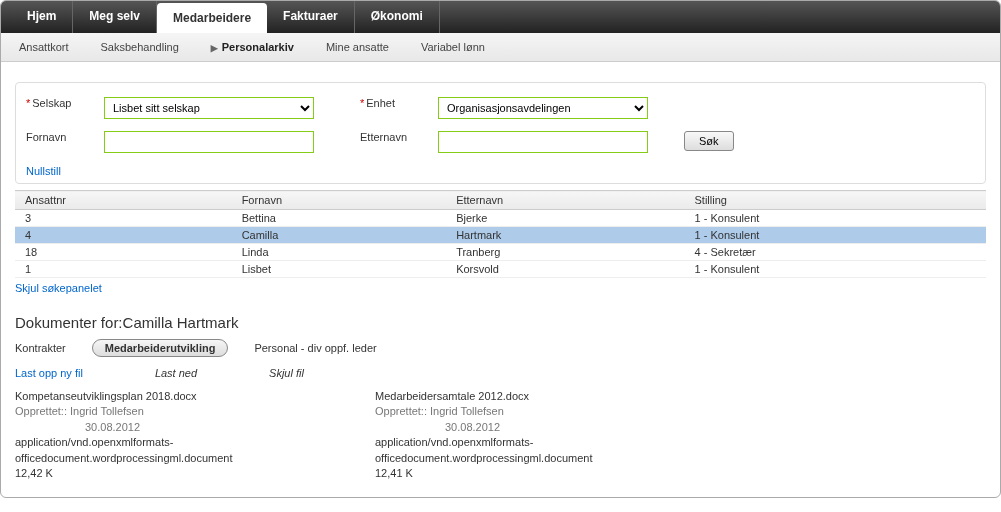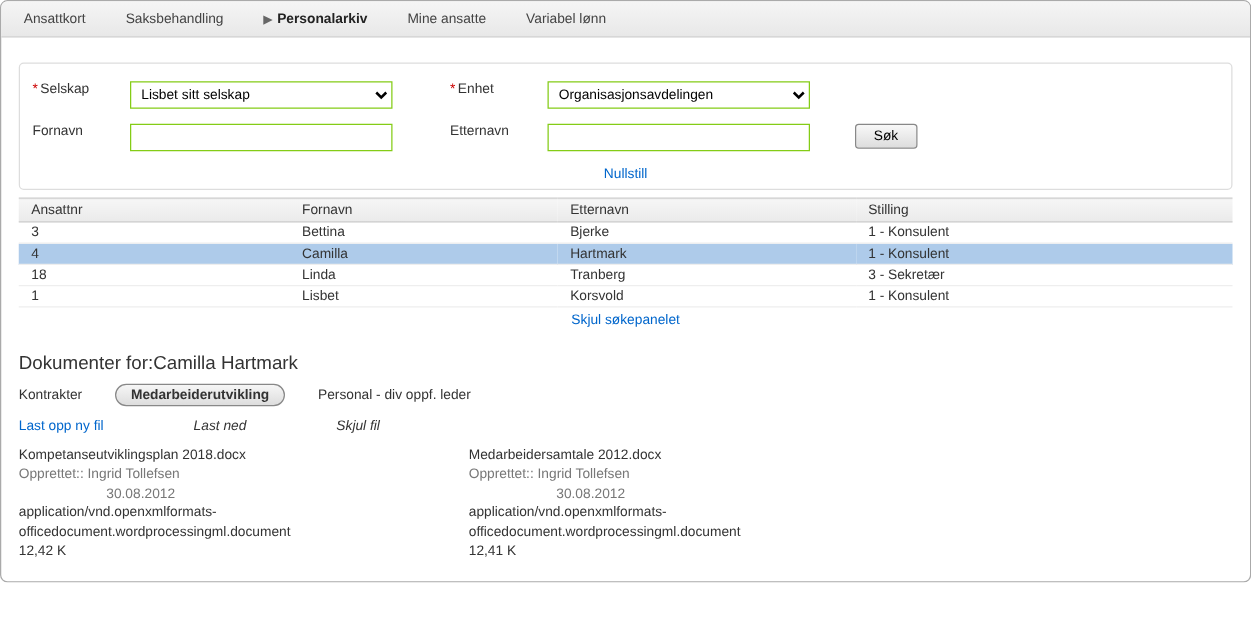--- a/index.html
+++ b/index.html
@@ -15,21 +15,21 @@
   .content { padding: 20px 14px 10px 14px; }
   .search-panel { border: 1px solid #ddd; border-radius: 4px; padding: 14px 10px 6px 10px; margin-bottom: 6px; background: #fff; }
   .form-row { display: flex; align-items: flex-start; margin-bottom: 12px; gap: 8px; }
   .form-row label { display: inline-block; width: 70px; color: #333; }
   .form-row .star { color: #c00; margin-right: 2px; }
   .form-row select, .form-row input[type=text] { border: 1px solid #84cc16; padding: 2px 4px; font-size: 11px; height: 22px; background: #fff; }
   .sel-selskap { width: 210px; }
   .sel-enhet { width: 210px; }
   .txt { width: 210px; }
   .btn { border: 1px solid #888; background: linear-gradient(#f8f8f8,#ddd); padding: 3px 14px; border-radius: 3px; cursor: pointer; font-size: 11px; }
-  .link-right { text-align: center; margin-top: 4px; }
+  .link-right { text-align: left; margin-top: 4px; }
   .link { color: #0066cc; cursor: pointer; }
   table.results { width: 100%; border-collapse: collapse; margin-bottom: 4px; }
   table.results th { text-align: left; font-weight: normal; color: #333; background: linear-gradient(#f6f6f6,#eaeaea); border-top: 1px solid #ccc; border-bottom: 1px solid #ccc; padding: 3px 10px; }
   table.results td { padding: 2px 10px; border-bottom: 1px solid #eee; }
   table.results tr.selected td { background: #aecbea; }
   .docs-section { padding: 10px 14px 16px 14px; }
   .docs-title { font-size: 15px; color: #333; margin-bottom: 8px; }
   .doc-tabs { display: flex; gap: 26px; align-items: center; margin-bottom: 10px; }
   .doc-tabs .dt { color: #333; cursor: pointer; }
   .doc-tabs .dt.active { border: 1px solid #888; background: linear-gradient(#f6f6f6,#ddd); border-radius: 10px; padding: 2px 12px; font-weight: bold; }
@@ -37,20 +37,27 @@
   .file-actions .fa-link { color: #0066cc; cursor: pointer; }
   .file-actions .fa-italic { font-style: italic; color: #333; cursor: pointer; }
   .doc-list { display: flex; gap: 60px; }
   .doc-item { max-width: 300px; color: #333; line-height: 1.4; }
   .doc-item .meta { color: #777; }
 </style>
 </head>
 <body>
 
 <div class="app">
+  <div class="main-nav" id="main-nav">
+      <div class="tab">Hjem</div>
+      <div class="tab">Meg selv</div>
+      <div class="tab active">Medarbeidere</div>
+      <div class="tab">Fakturaer</div>
+      <div class="tab">Økonomi</div>
+    </div>
   <div class="sub-nav" id="sub-nav">
       <div class="item">Ansattkort</div>
       <div class="item">Saksbehandling</div>
       <div class="item active caret">Personalarkiv</div>
       <div class="item">Mine ansatte</div>
       <div class="item">Variabel lønn</div>
     </div>
 
   <div class="content">
     <div class="search-panel">
@@ -98,21 +105,21 @@
           <tr class="selected">
             <td>4</td>
             <td>Camilla</td>
             <td>Hartmark</td>
             <td>1 - Konsulent</td>
           </tr>
           <tr>
             <td>18</td>
             <td>Linda</td>
             <td>Tranberg</td>
-            <td>3 - Sekretær</td>
+            <td>4 - Sekretær</td>
           </tr>
           <tr>
             <td>1</td>
             <td>Lisbet</td>
             <td>Korsvold</td>
             <td>1 - Konsulent</td>
           </tr>
         </tbody>
     </table>
     <div class="link-right">

